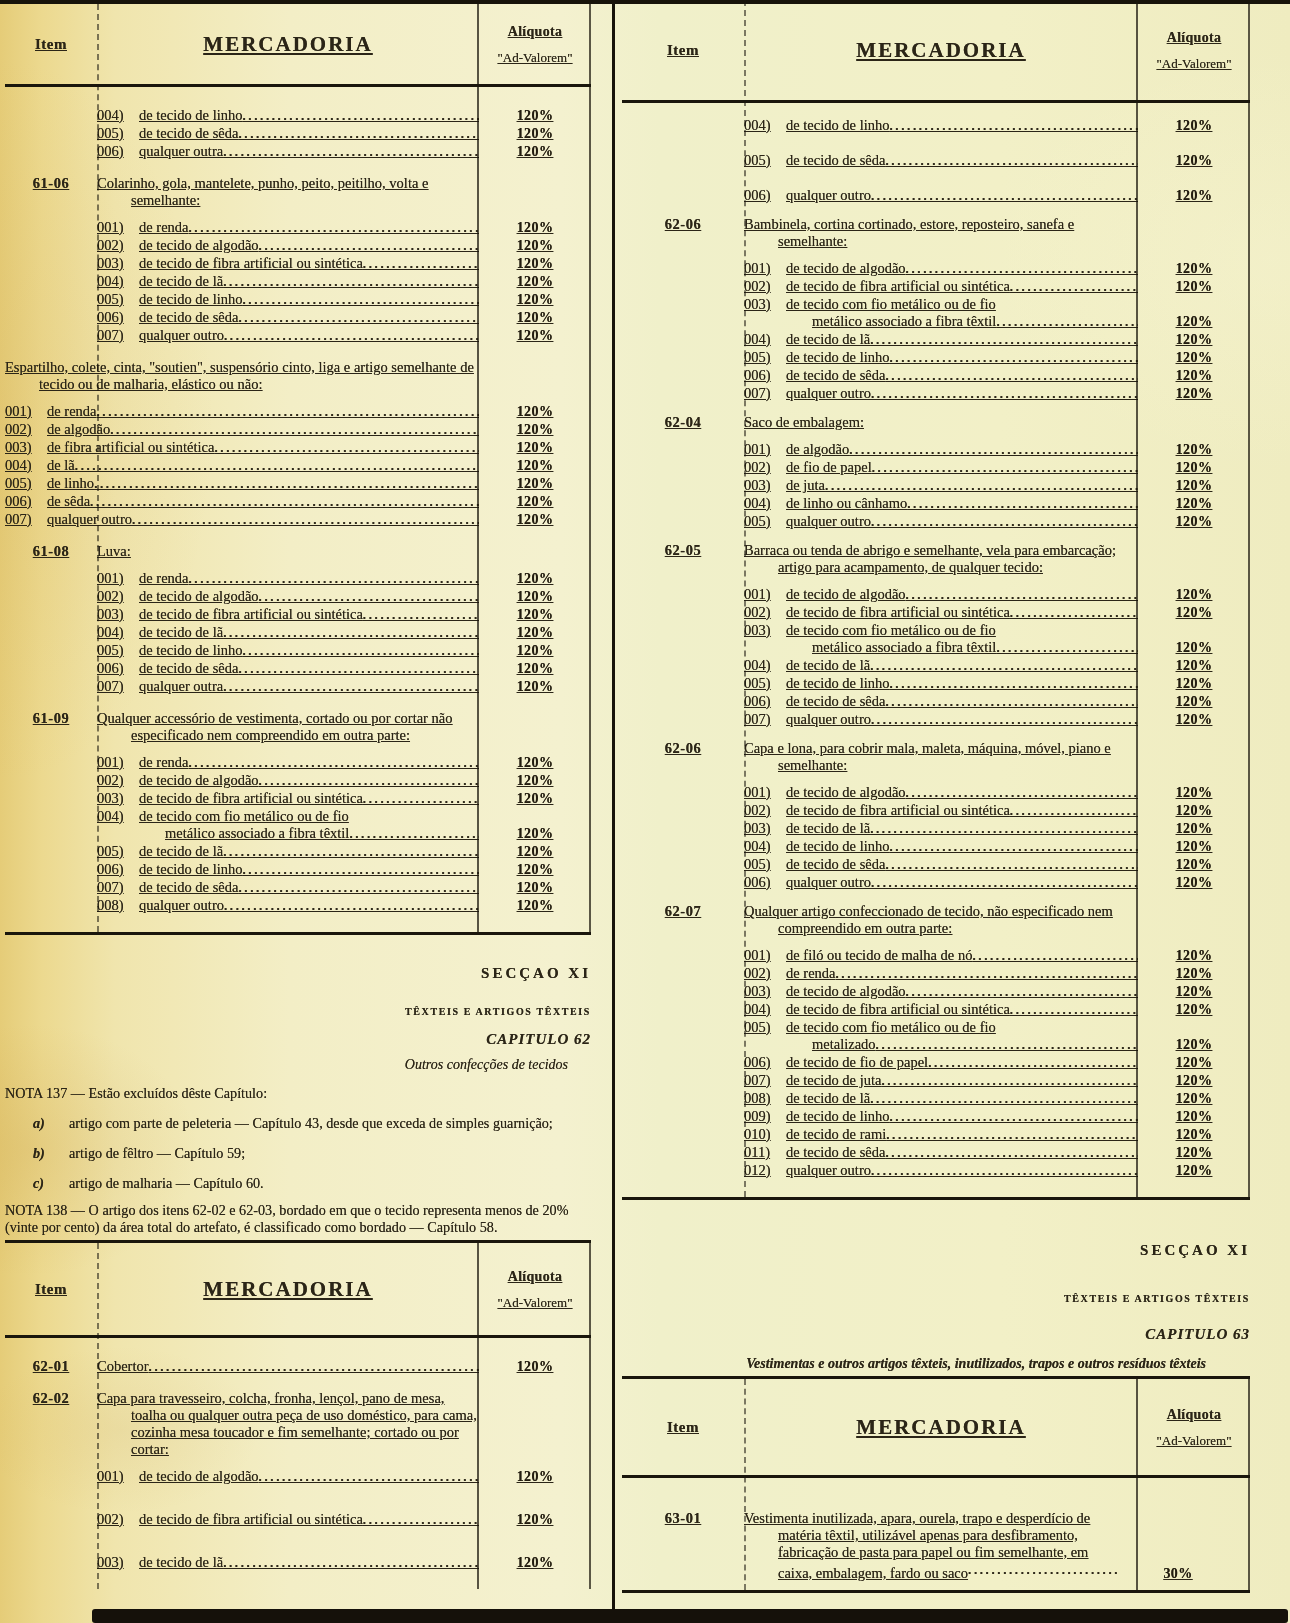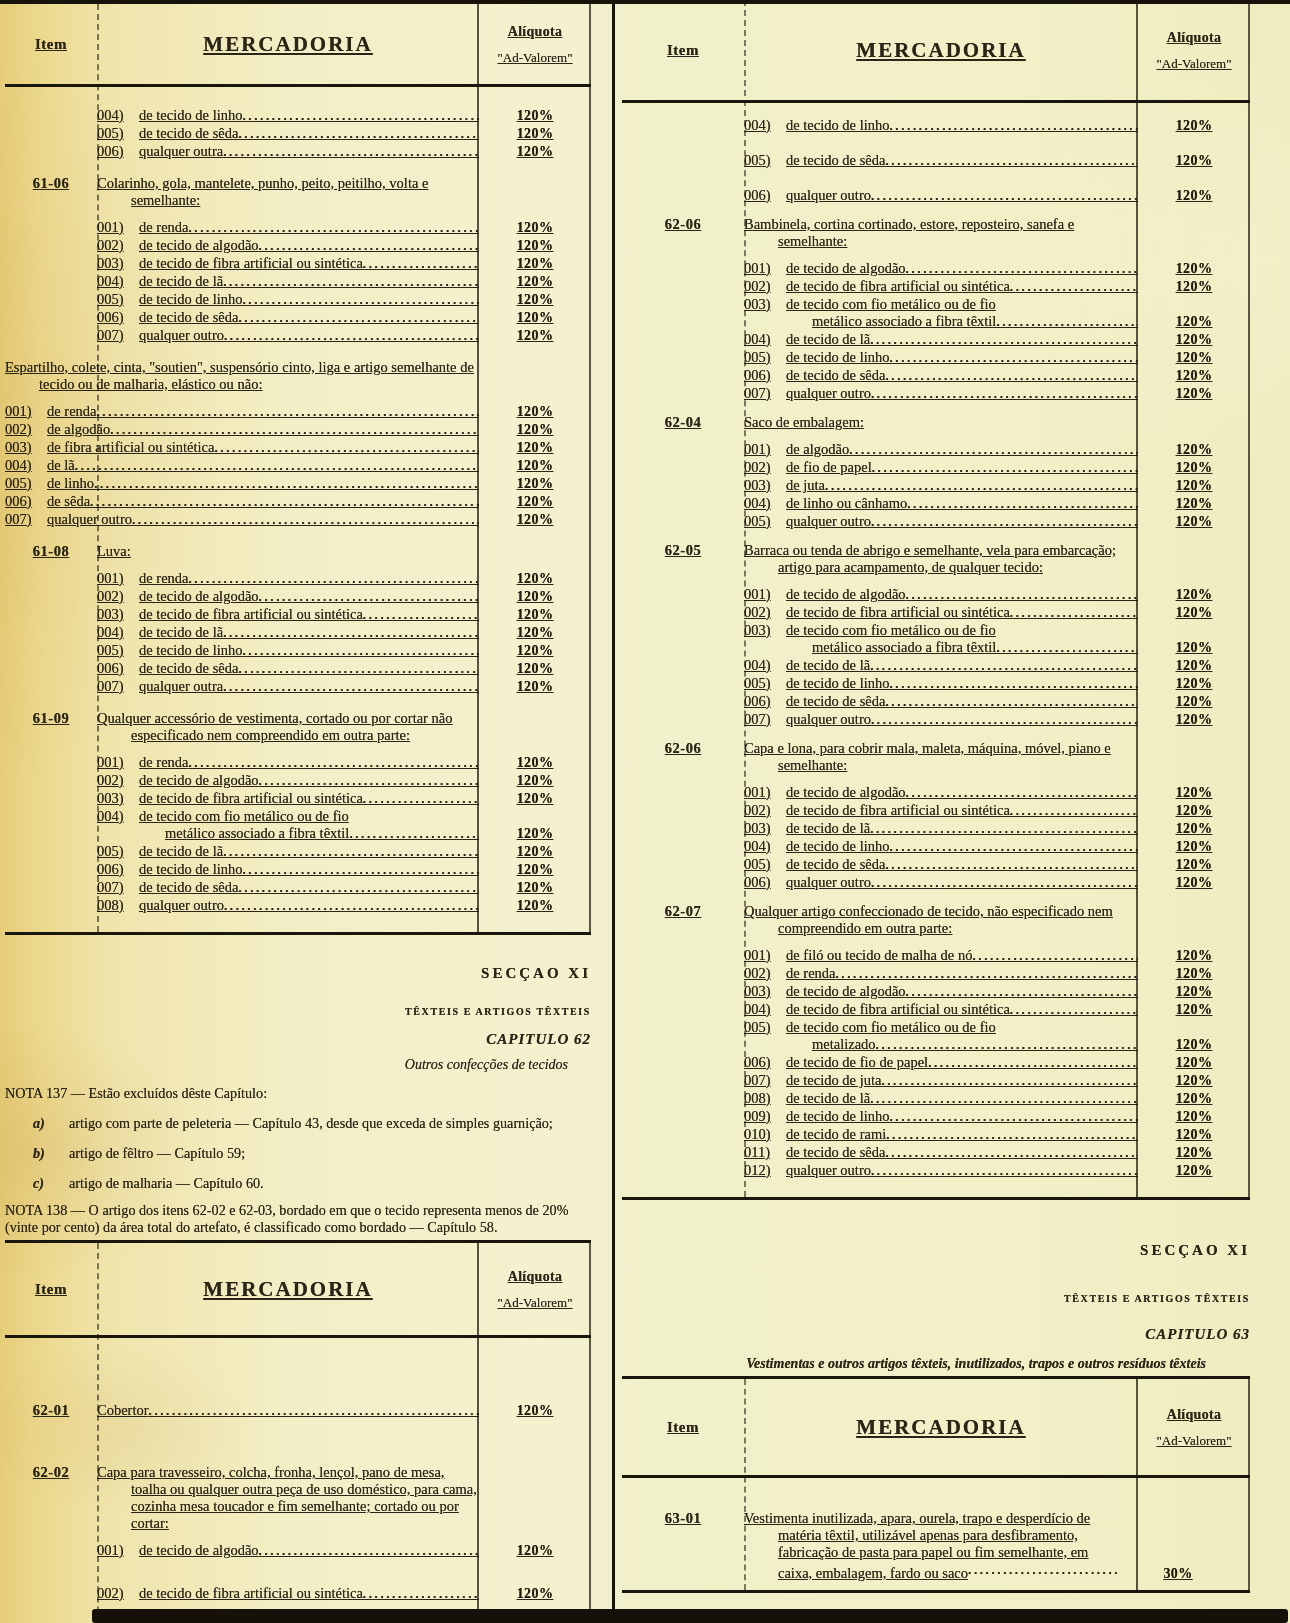--- a/index.html
+++ b/index.html
@@ -42,21 +42,21 @@
   .t4 .t-body{padding:32px 16px 8px 0;}
   .vl{position:absolute;top:0;bottom:0;width:0;}
   .vl-item{border-left:2px dashed rgba(26,22,12,.55);}
   .t-left .vl-item{left:92px;}
   .t-right .vl-item{left:122px;}
   .vl-rate{right:112px;border-left:2px solid rgba(26,22,12,.72);}
   .vl-edge{right:0;border-left:2px solid rgba(26,22,12,.7);}
 
   .blk{display:flex;margin-bottom:15px;}
   .t3 .blk{margin-bottom:12px;}
-  .t2 .blk{margin-bottom:14px;margin-top:44px;}
+  .t2 .blk{margin-bottom:14px;}
   .blk:last-child{margin-bottom:0;}
   .blk-item{width:92px;flex-shrink:0;text-align:center;font-weight:bold;letter-spacing:.5px;line-height:17px;}
   .t-right .blk-item{width:122px;}
   .blk-content{flex:1;min-width:0;}
   .blk-heading{margin-right:114px;padding-left:34px;text-indent:-34px;margin-bottom:10px;line-height:17px;}
   .si{display:flex;align-items:flex-end;line-height:17px;margin-bottom:1px;}
   .si-list.loose .si{margin-bottom:18px;}
   .si-list.xloose .si{margin-bottom:26px;}
   .si-list .si:last-child{margin-bottom:0;}
   .si-code{width:42px;flex-shrink:0;align-self:flex-start;}

